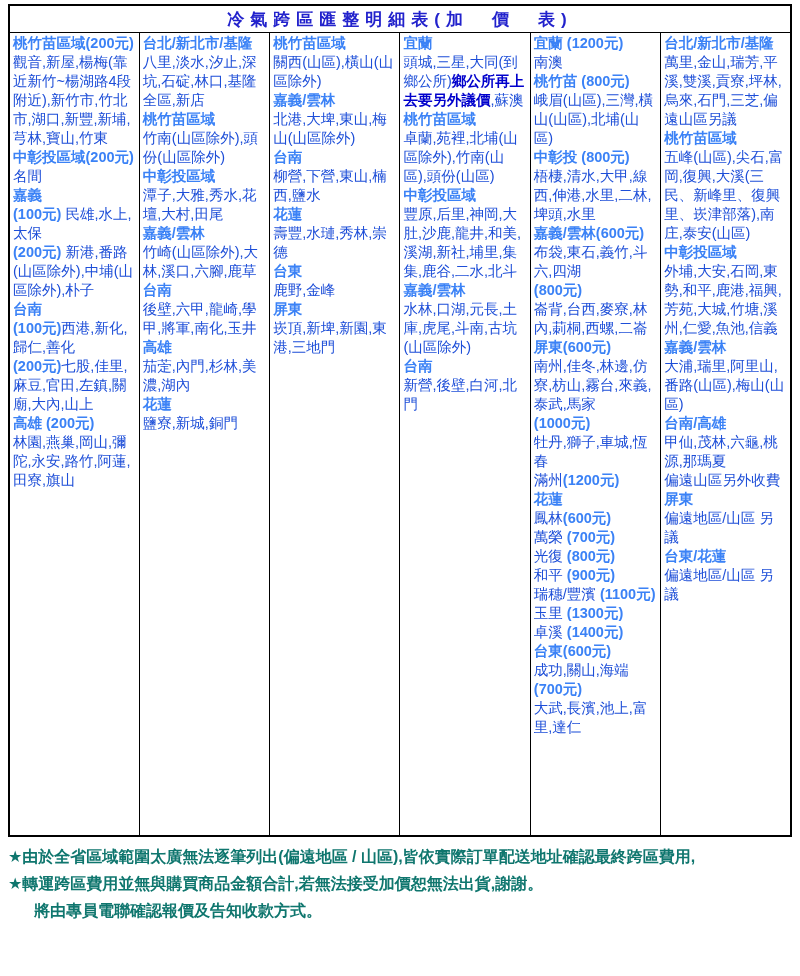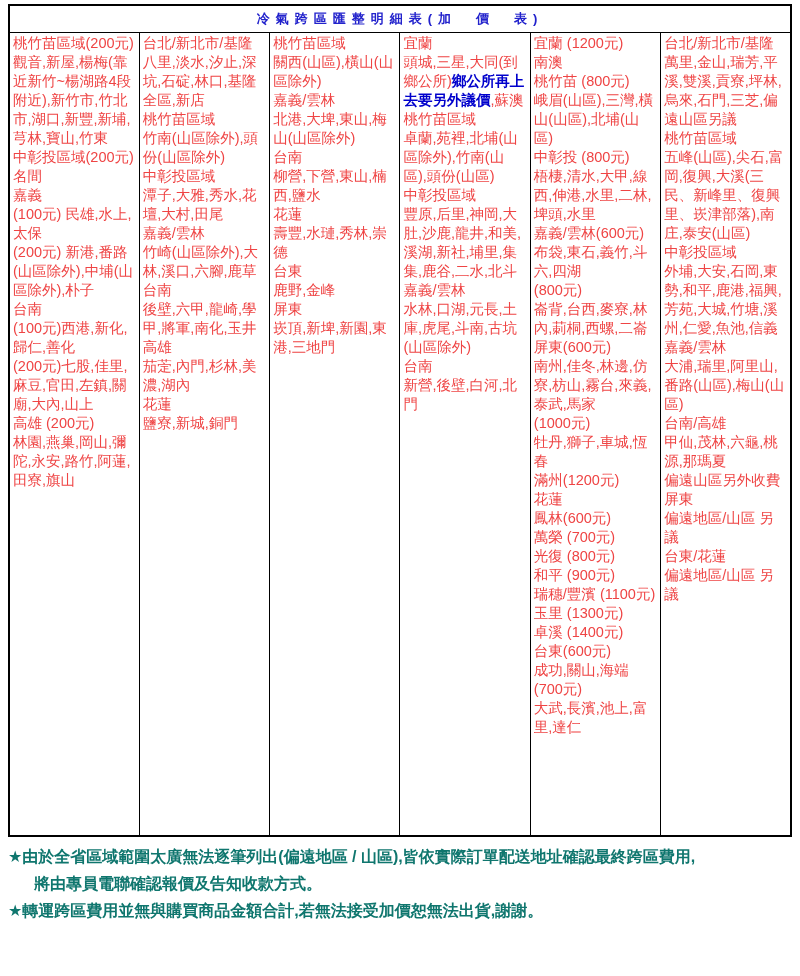--- a/index.html
+++ b/index.html
@@ -1,24 +1,24 @@
 <!DOCTYPE html>
 <html><head>
 <meta charset="utf-8">
 <style>
   html,body{margin:0;padding:0;background:#ffffff;}
   body{width:800px;height:976px;font-family:"Liberation Sans","DejaVu Sans",sans-serif;}
   .page{width:792px;margin:0 auto;padding-top:4px;}
   table.pricing{border-collapse:collapse;border:2px solid #000;width:784px;table-layout:fixed;margin:0 auto;}
   table.pricing td{border:1px solid #000;}
-  td.title-cell{height:26px;text-align:center;vertical-align:middle;color:#2222cc;font-weight:bold;font-size:13px;letter-spacing:6px;padding:0;}
+  td.title-cell{height:26px;text-align:center;vertical-align:middle;color:#2222cc;font-weight:bold;font-size:17px;letter-spacing:6px;padding:0;}
   tr.hdr td{height:50px;text-align:center;vertical-align:middle;font-size:15px;color:#000;white-space:pre-line;line-height:1.35;padding:0 2px;}
   tr.bodyrow td{height:800px;vertical-align:top;font-size:14.5px;line-height:19px;padding:1px 3px;word-break:break-all;}
-  .seg-red{color:#ef4444;font-weight:normal;}
-  .seg-black{color:#ef4444;font-weight:normal;}
+  .seg-red{color:#3b82f6;font-weight:bold;}
+  .seg-black{color:#1d4ed8;font-weight:normal;}
   .seg-blue{color:#0000cc;font-weight:bold;}
   .footer{width:784px;margin:6px auto 0 auto;color:#0f766e;font-weight:bold;font-size:16px;}
   .note{line-height:27px;}
   .note.indent{padding-left:26px;}
 </style>
 </head>
 <body>
 
 <div class="page">
   <table class="pricing">
@@ -32,16 +32,16 @@
         <td><span class="seg-red">桃竹苗區域</span><br><span class="seg-black">關西(山區),橫山(山區除外)</span><br><span class="seg-red">嘉義/雲林</span><br><span class="seg-black">北港,大埤,東山,梅山(山區除外)</span><br><span class="seg-red">台南</span><br><span class="seg-black">柳營,下營,東山,楠西,鹽水</span><br><span class="seg-red">花蓮</span><br><span class="seg-black">壽豐,水璉,秀林,崇德</span><br><span class="seg-red">台東</span><br><span class="seg-black">鹿野,金峰</span><br><span class="seg-red">屏東</span><br><span class="seg-black">崁頂,新埤,新園,東港,三地門</span></td>
         <td><span class="seg-red">宜蘭</span><br><span class="seg-black">頭城,三星,大同(到鄉公所)</span><span class="seg-blue">鄉公所再上去要另外議價</span><span class="seg-black">,蘇澳</span><br><span class="seg-red">桃竹苗區域</span><br><span class="seg-black">卓蘭,苑裡,北埔(山區除外),竹南(山區),頭份(山區)</span><br><span class="seg-red">中彰投區域</span><br><span class="seg-black">豐原,后里,神岡,大肚,沙鹿,龍井,和美,溪湖,新社,埔里,集集,鹿谷,二水,北斗</span><br><span class="seg-red">嘉義/雲林</span><br><span class="seg-black">水林,口湖,元長,土庫,虎尾,斗南,古坑(山區除外)</span><br><span class="seg-red">台南</span><br><span class="seg-black">新營,後壁,白河,北門</span></td>
         <td><span class="seg-red">宜蘭 (1200元)</span><br><span class="seg-black">南澳</span><br><span class="seg-red">桃竹苗 (800元)</span><br><span class="seg-black">峨眉(山區),三灣,橫山(山區),北埔(山區)</span><br><span class="seg-red">中彰投 (800元)</span><br><span class="seg-black">梧棲,清水,大甲,線西,伸港,水里,二林,埤頭,水里</span><br><span class="seg-red">嘉義/雲林(600元)</span><br><span class="seg-black">布袋,東石,義竹,斗六,四湖</span><br><span class="seg-red">(800元)</span><br><span class="seg-black">崙背,台西,麥寮,林內,莿桐,西螺,二崙</span><br><span class="seg-red">屏東(600元)</span><br><span class="seg-black">南州,佳冬,林邊,仿寮,枋山,霧台,來義,泰武,馬家</span><br><span class="seg-red">(1000元)</span><br><span class="seg-black">牡丹,獅子,車城,恆春</span><br><span class="seg-black">滿州</span><span class="seg-red">(1200元)</span><br><span class="seg-red">花蓮</span><br><span class="seg-black">鳳林</span><span class="seg-red">(600元)</span><br><span class="seg-black">萬榮 </span><span class="seg-red">(700元)</span><br><span class="seg-black">光復 </span><span class="seg-red">(800元)</span><br><span class="seg-black">和平 </span><span class="seg-red">(900元)</span><br><span class="seg-black">瑞穗/豐濱 </span><span class="seg-red">(1100元)</span><br><span class="seg-black">玉里 </span><span class="seg-red">(1300元)</span><br><span class="seg-black">卓溪 </span><span class="seg-red">(1400元)</span><br><span class="seg-red">台東(600元)</span><br><span class="seg-black">成功,關山,海端</span><br><span class="seg-red">(700元)</span><br><span class="seg-black">大武,長濱,池上,富里,達仁</span></td>
         <td><span class="seg-red">台北/新北市/基隆</span><br><span class="seg-black">萬里,金山,瑞芳,平溪,雙溪,貢寮,坪林,烏來,石門,三芝,偏遠山區另議</span><br><span class="seg-red">桃竹苗區域</span><br><span class="seg-black">五峰(山區),尖石,富岡,復興,大溪(三民、新峰里、復興里、崁津部落),南庄,泰安(山區)</span><br><span class="seg-red">中彰投區域</span><br><span class="seg-black">外埔,大安,石岡,東勢,和平,鹿港,福興,芳苑,大城,竹塘,溪州,仁愛,魚池,信義</span><br><span class="seg-red">嘉義/雲林</span><br><span class="seg-black">大浦,瑞里,阿里山,番路(山區),梅山(山區)</span><br><span class="seg-red">台南/高雄</span><br><span class="seg-black">甲仙,茂林,六龜,桃源,那瑪夏</span><br><span class="seg-black">偏遠山區另外收費</span><br><span class="seg-red">屏東</span><br><span class="seg-black">偏遠地區/山區 另議</span><br><span class="seg-red">台東/花蓮</span><br><span class="seg-black">偏遠地區/山區 另議</span></td>
       </tr>
     </tbody>
   </table>
 
   <div class="footer">
     <div class="note">★由於全省區域範圍太廣無法逐筆列出(偏遠地區 / 山區),皆依實際訂單配送地址確認最終跨區費用,</div>
+    <div class="note">★轉運跨區費用並無與購買商品金額合計,若無法接受加價恕無法出貨,謝謝。</div>
     <div class="note indent">將由專員電聯確認報價及告知收款方式。</div>
-    <div class="note">★轉運跨區費用並無與購買商品金額合計,若無法接受加價恕無法出貨,謝謝。</div>
   </div>
 </div>
 
 </body></html>

